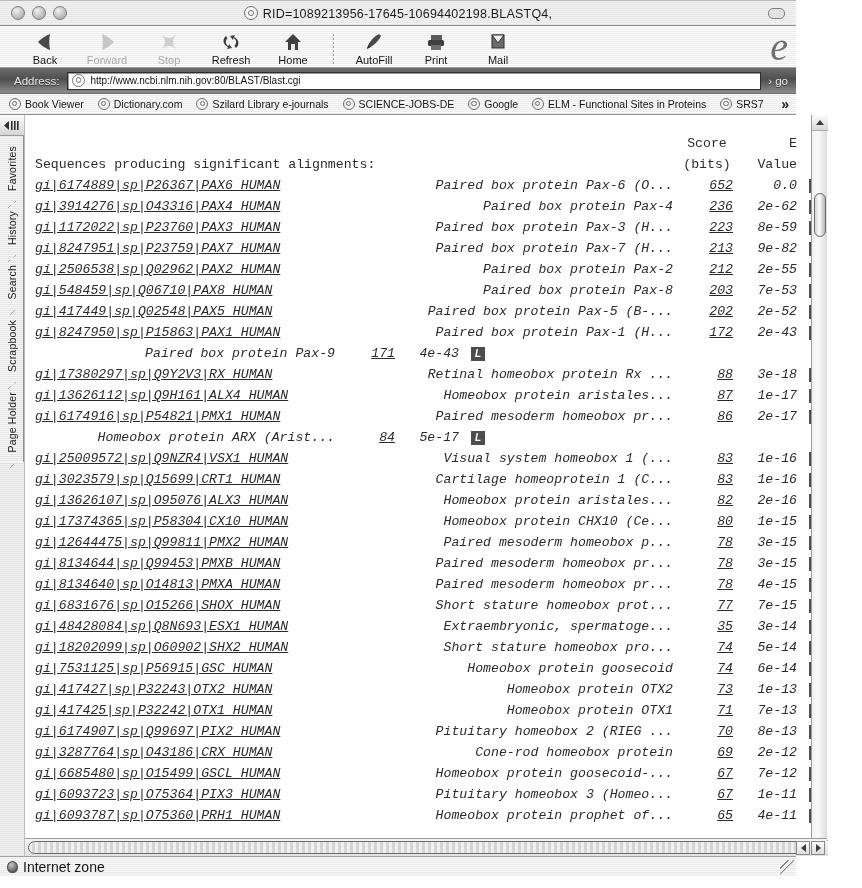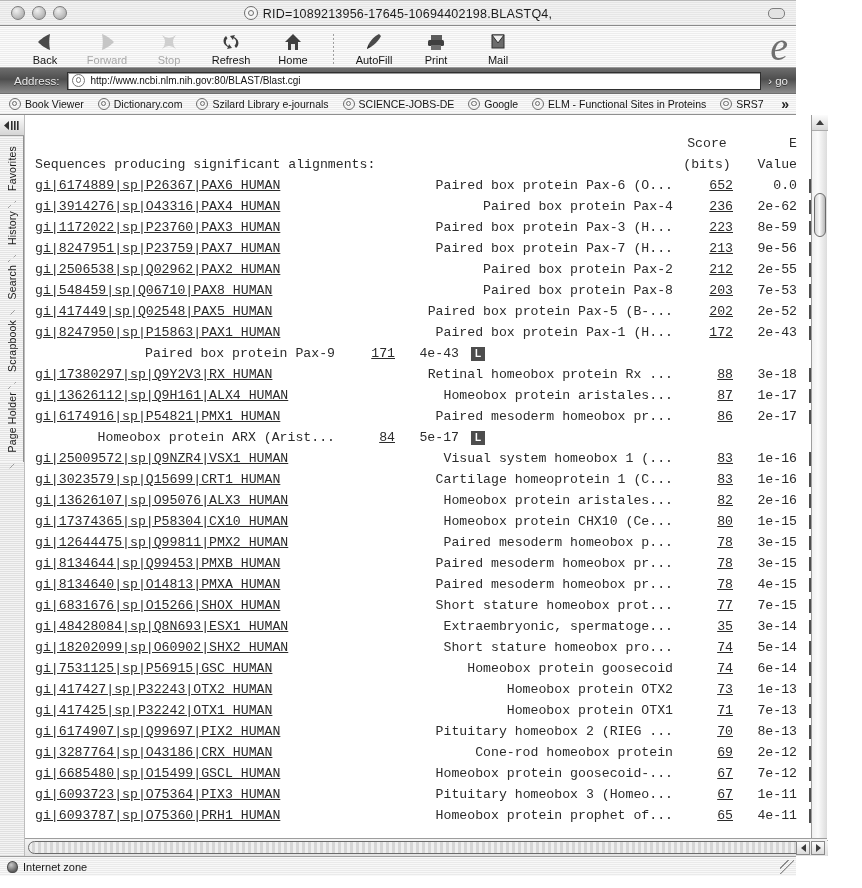--- a/index.html
+++ b/index.html
@@ -319,20 +319,21 @@
     padding: 18px 0 0 10px;
   }
   .row {
     display: flex;
     align-items: baseline;
     font-family: "Liberation Mono", "DejaVu Sans Mono", monospace;
     font-size: 13.2px;
     line-height: 21px;
     color: #2b2b2b;
     white-space: pre;
+    font-style: italic;
   }
   .col-acc {
     width: 338px;
     flex: none;
   }
   .col-acc a {
     color: #2b2b2b;
     text-decoration: underline;
     cursor: pointer;
   }
@@ -487,21 +488,21 @@
     position: relative;
   }
   .zone-ico {
     width: 11px; height: 12px;
     margin-right: 5px;
     border-radius: 50% 50% 45% 45%;
     background: radial-gradient(circle at 35% 30%, #c9c9c9, #5d5d5d 75%);
     border: 1px solid #4a4a4a;
     box-sizing: border-box;
   }
-  .zone-text { font-size: 11px; color: #161616; }
+  .zone-text { font-size: 14px; color: #161616; }
   .grip {
     position: absolute;
     right: 2px; bottom: 2px;
     width: 14px; height: 14px;
     background:
       linear-gradient(to top left, transparent 46%, #8d8d8d 47%, #8d8d8d 52%, transparent 53%),
       linear-gradient(to top left, transparent 66%, #8d8d8d 67%, #8d8d8d 72%, transparent 73%);
   }
 </style>
 </head>
@@ -679,21 +680,21 @@
           <span class="hdr-title">Sequences producing significant alignments:</span>
           <span class="hdr-s">(bits)</span>
           <span class="hdr-e">Value</span>
           <span class="hdr-pad"></span>
         </div>
 
         <div id="rows-container">
             <div class="row"><div class="col-acc"><a>gi|6174889|sp|P26367|PAX6_HUMAN</a></div><div class="col-desc">Paired box protein Pax-6 (O...</div><div class="col-score"><span>652</span></div><div class="col-eval">0.0</div><div class="col-link"><span class="lbadge">L</span></div></div>
             <div class="row"><div class="col-acc"><a>gi|3914276|sp|O43316|PAX4_HUMAN</a></div><div class="col-desc">Paired box protein Pax-4</div><div class="col-score"><span>236</span></div><div class="col-eval">2e-62</div><div class="col-link"><span class="lbadge">L</span></div></div>
             <div class="row"><div class="col-acc"><a>gi|1172022|sp|P23760|PAX3_HUMAN</a></div><div class="col-desc">Paired box protein Pax-3 (H...</div><div class="col-score"><span>223</span></div><div class="col-eval">8e-59</div><div class="col-link"><span class="lbadge">L</span></div></div>
-            <div class="row"><div class="col-acc"><a>gi|8247951|sp|P23759|PAX7_HUMAN</a></div><div class="col-desc">Paired box protein Pax-7 (H...</div><div class="col-score"><span>213</span></div><div class="col-eval">9e-56</div><div class="col-link"><span class="lbadge">L</span></div></div>
+            <div class="row"><div class="col-acc"><a>gi|8247951|sp|P23759|PAX7_HUMAN</a></div><div class="col-desc">Paired box protein Pax-7 (H...</div><div class="col-score"><span>213</span></div><div class="col-eval">9e-82</div><div class="col-link"><span class="lbadge">L</span></div></div>
             <div class="row"><div class="col-acc"><a>gi|2506538|sp|Q02962|PAX2_HUMAN</a></div><div class="col-desc">Paired box protein Pax-2</div><div class="col-score"><span>212</span></div><div class="col-eval">2e-55</div><div class="col-link"><span class="lbadge">L</span></div></div>
             <div class="row"><div class="col-acc"><a>gi|548459|sp|Q06710|PAX8_HUMAN</a></div><div class="col-desc">Paired box protein Pax-8</div><div class="col-score"><span>203</span></div><div class="col-eval">7e-53</div><div class="col-link"><span class="lbadge">L</span></div></div>
             <div class="row"><div class="col-acc"><a>gi|417449|sp|Q02548|PAX5_HUMAN</a></div><div class="col-desc">Paired box protein Pax-5 (B-...</div><div class="col-score"><span>202</span></div><div class="col-eval">2e-52</div><div class="col-link"><span class="lbadge">L</span></div></div>
             <div class="row"><div class="col-acc"><a>gi|8247950|sp|P15863|PAX1_HUMAN</a></div><div class="col-desc">Paired box protein Pax-1 (H...</div><div class="col-score"><span>172</span></div><div class="col-eval">2e-43</div><div class="col-link"><span class="lbadge">L</span></div></div>
             <div class="row"><div class="col-desc">Paired box protein Pax-9</div><div class="col-score"><span>171</span></div><div class="col-eval">4e-43</div><div class="col-link"><span class="lbadge">L</span></div></div>
             <div class="row"><div class="col-acc"><a>gi|17380297|sp|Q9Y2V3|RX_HUMAN</a></div><div class="col-desc">Retinal homeobox protein Rx ...</div><div class="col-score"><span>88</span></div><div class="col-eval">3e-18</div><div class="col-link"><span class="lbadge">L</span></div></div>
             <div class="row"><div class="col-acc"><a>gi|13626112|sp|Q9H161|ALX4_HUMAN</a></div><div class="col-desc">Homeobox protein aristales...</div><div class="col-score"><span>87</span></div><div class="col-eval">1e-17</div><div class="col-link"><span class="lbadge">L</span></div></div>
             <div class="row"><div class="col-acc"><a>gi|6174916|sp|P54821|PMX1_HUMAN</a></div><div class="col-desc">Paired mesoderm homeobox pr...</div><div class="col-score"><span>86</span></div><div class="col-eval">2e-17</div><div class="col-link"><span class="lbadge">L</span></div></div>
             <div class="row"><div class="col-desc">Homeobox protein ARX (Arist...</div><div class="col-score"><span>84</span></div><div class="col-eval">5e-17</div><div class="col-link"><span class="lbadge">L</span></div></div>
             <div class="row"><div class="col-acc"><a>gi|25009572|sp|Q9NZR4|VSX1_HUMAN</a></div><div class="col-desc">Visual system homeobox 1 (...</div><div class="col-score"><span>83</span></div><div class="col-eval">1e-16</div><div class="col-link"><span class="lbadge">L</span></div></div>

